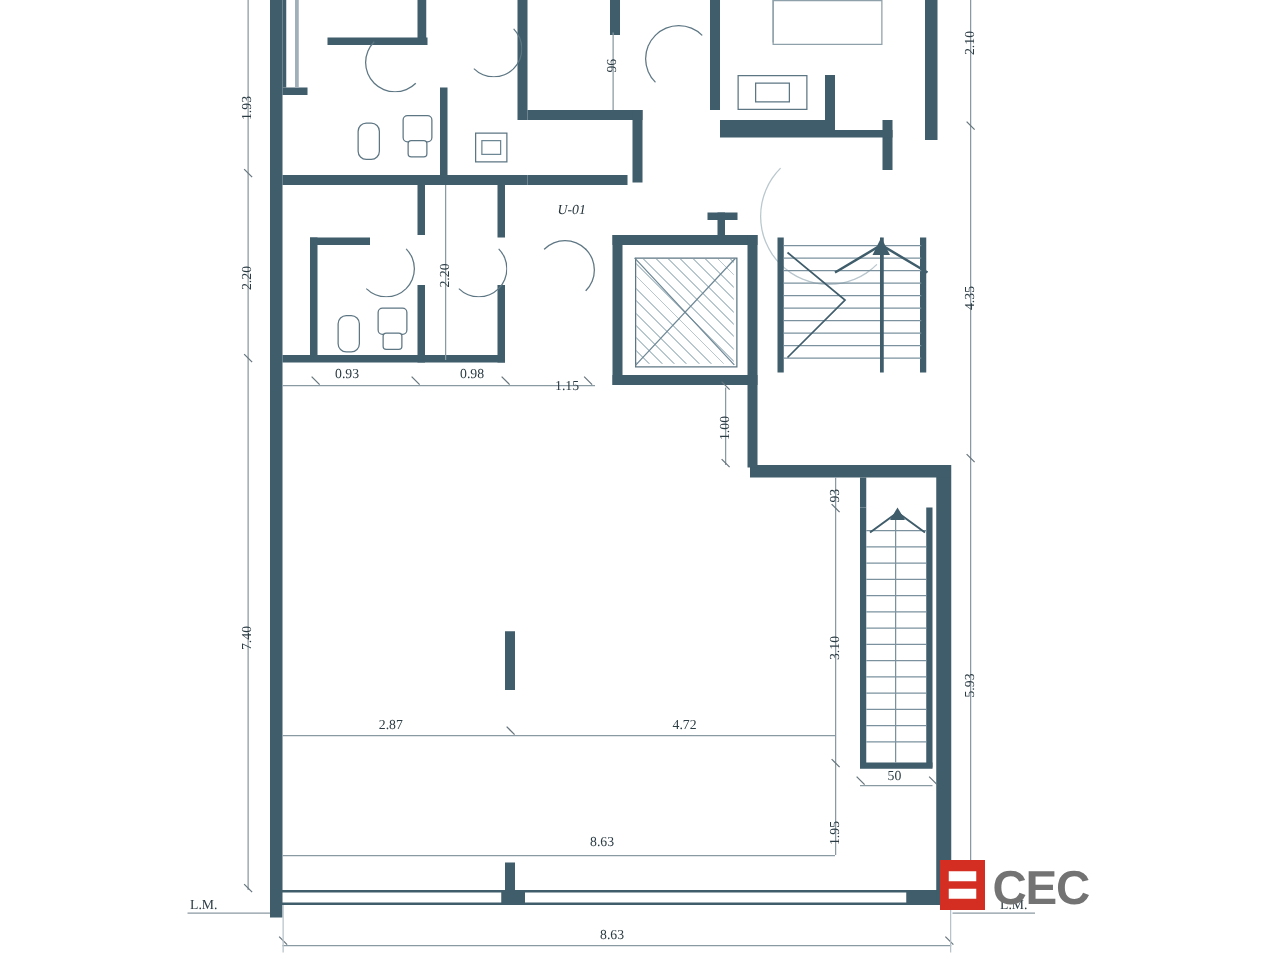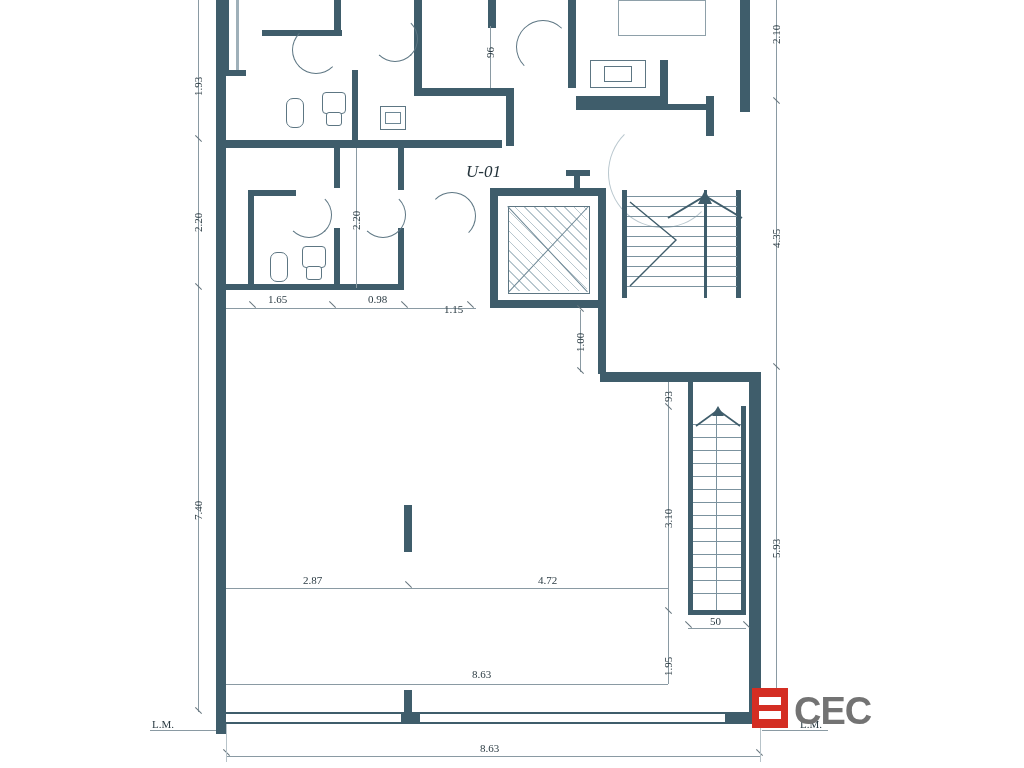--- a/index.html
+++ b/index.html
@@ -50,24 +50,23 @@
     white-space: nowrap;
   }
   .dim-text.vert {
     transform: rotate(-90deg);
     transform-origin: left top;
   }
   .room-label {
     position: absolute;
     font-family: "Liberation Serif", serif;
     font-style: italic;
-    font-size: 17px;
+    font-size: 11px;
     color: #24333b;
     white-space: nowrap;
-    margin-left: 20px;
   }
   .lm-text {
     position: absolute;
     font-family: "Liberation Serif", serif;
     font-size: 11px;
     color: #2c3c44;
   }
 
   
   #legend {
@@ -325,21 +324,21 @@
   <div class="tick" style="left:664px; top:610px;"></div>
   <div class="dim-text vert" style="left:662px; top:402px;">93</div>
   <div class="dim-text vert" style="left:662px; top:528px;">3.10</div>
   <div class="dim-text vert" style="left:662px; top:676px;">1.95</div>
 
   <div class="dim-line" style="left:226px; top:308px; width:250px;"></div>
   <div class="tick" style="left:248px; top:304px;"></div>
   <div class="tick" style="left:328px; top:304px;"></div>
   <div class="tick" style="left:400px; top:304px;"></div>
   <div class="tick" style="left:466px; top:304px;"></div>
-  <div class="dim-text" style="left:268px; top:293px;">1.65</div>
+  <div class="dim-text" style="left:268px; top:293px;">0.93</div>
   <div class="dim-text" style="left:368px; top:293px;">0.98</div>
   <div class="dim-text" style="left:444px; top:303px;">1.15</div>
 
   <div class="dim-line" style="left:226px; top:588px; width:442px;"></div>
   <div class="tick" style="left:404px; top:584px;"></div>
   <div class="dim-text" style="left:303px; top:574px;">2.87</div>
   <div class="dim-text" style="left:538px; top:574px;">4.72</div>
 
   <div class="dim-line" style="left:226px; top:684px; width:442px;"></div>
   <div class="dim-text" style="left:472px; top:668px;">8.63</div>

